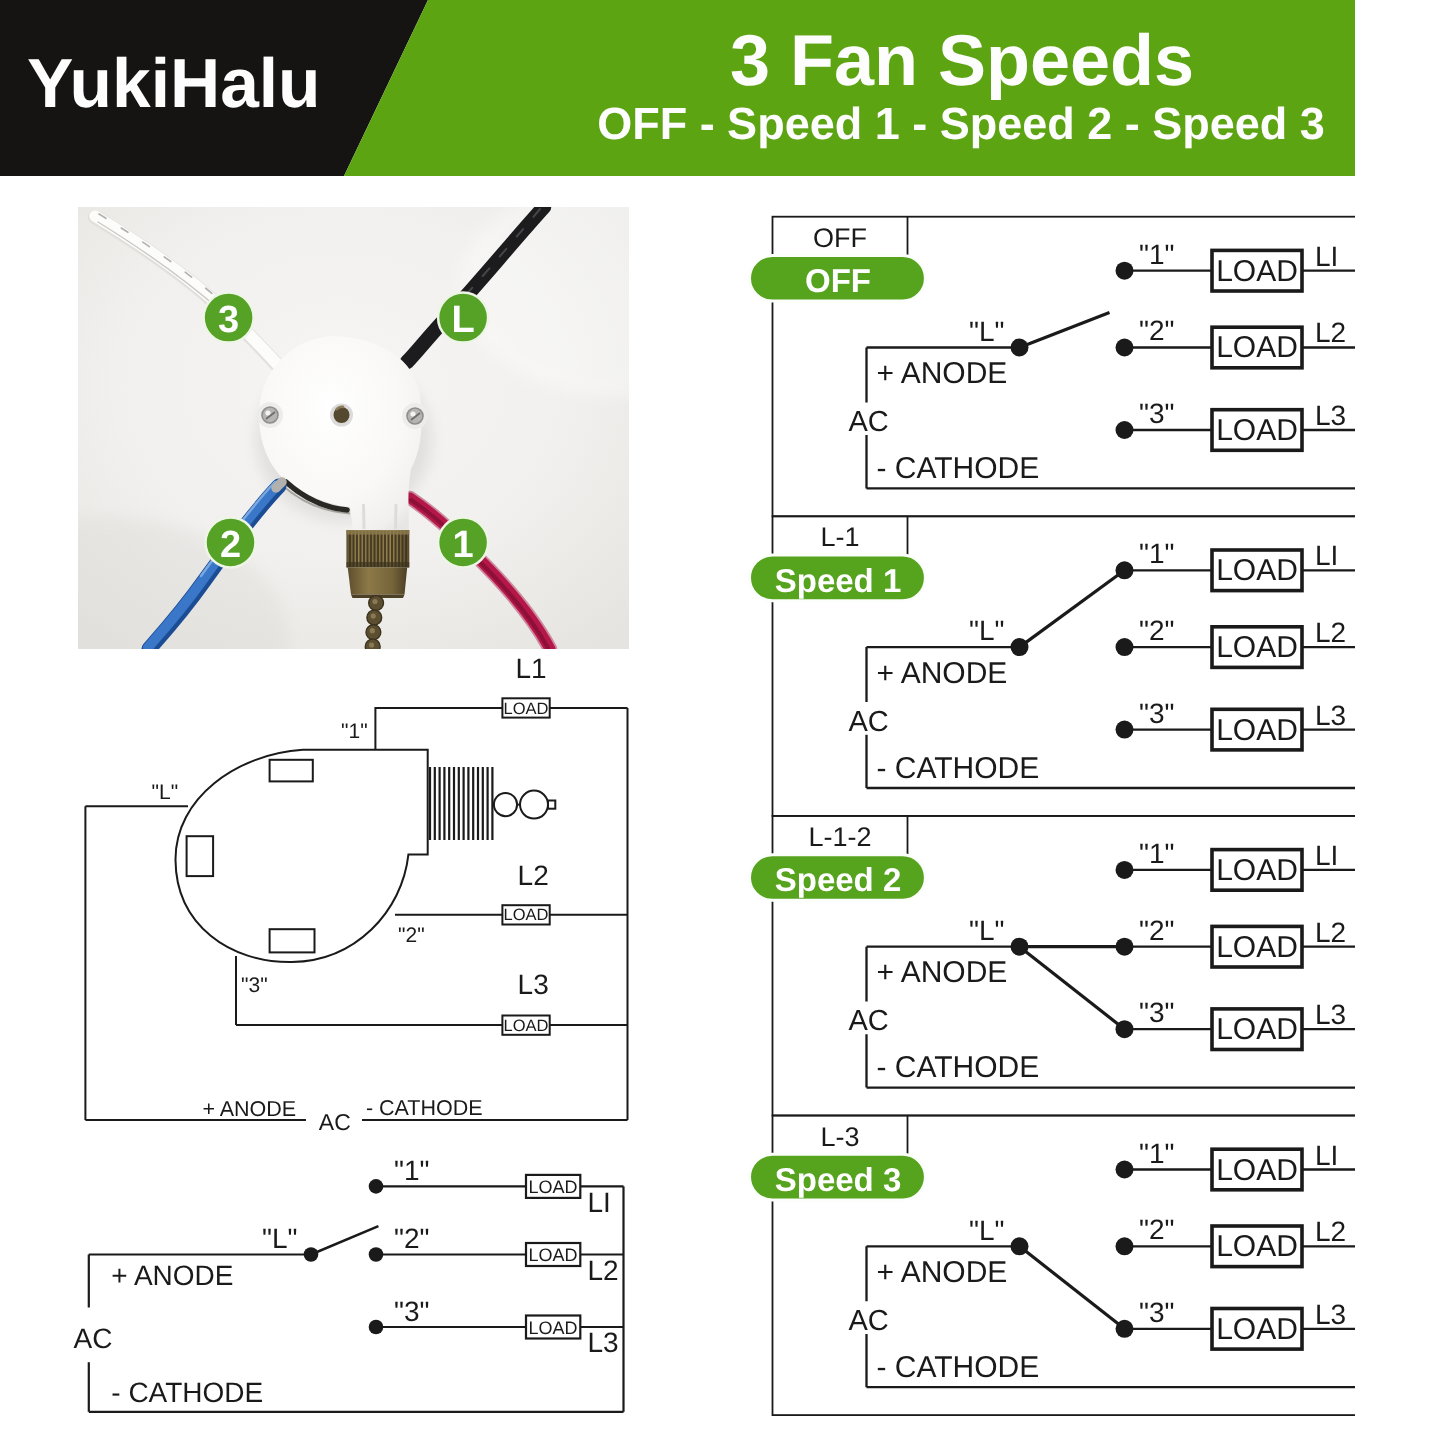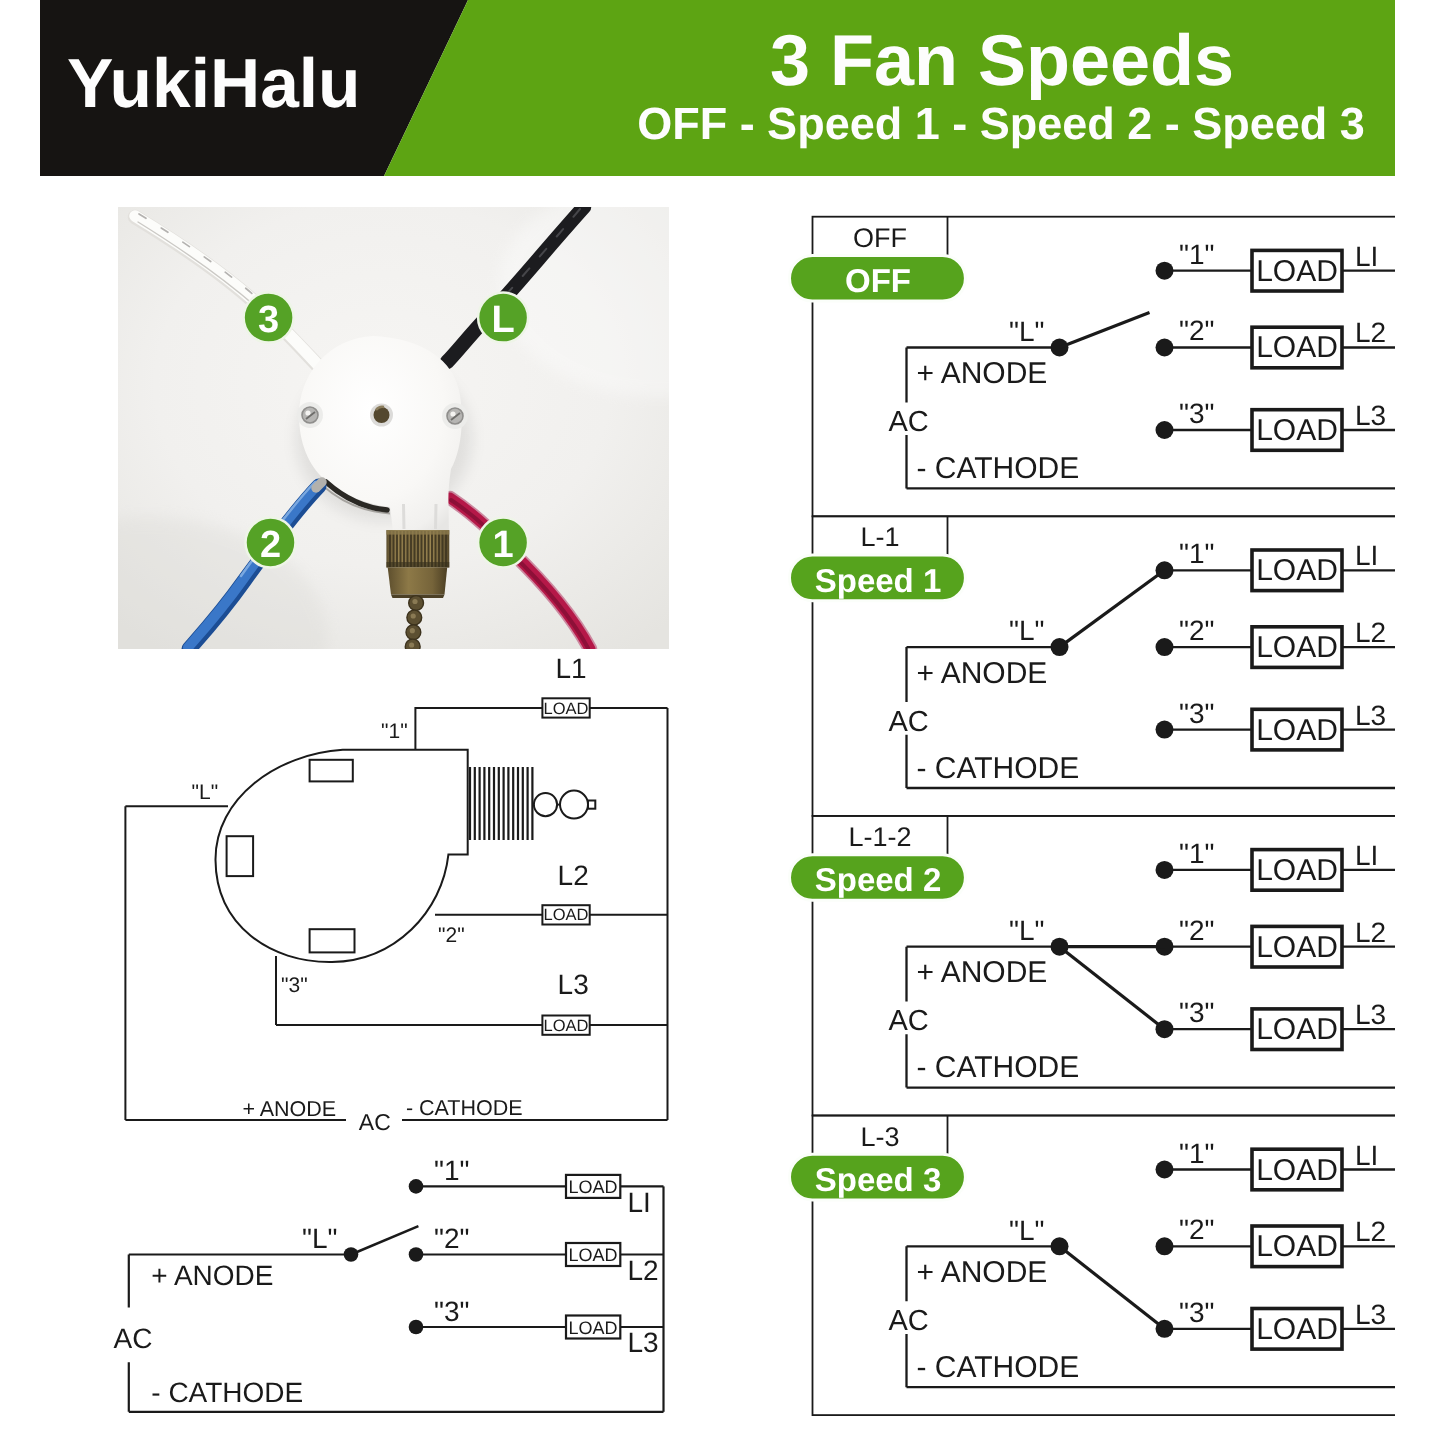--- a/index.html
+++ b/index.html
@@ -1,16 +1,16 @@
 <!DOCTYPE html>
 <html><head>
 <meta charset="utf-8">
 <style>
   html,body{margin:0;padding:0;background:#ffffff;}
-  #page{position:relative;width:1355px;height:1445px;background:#ffffff;overflow:hidden;padding-left:40px;}
+  #page{position:relative;width:1355px;height:1445px;background:#ffffff;overflow:hidden;}
   svg text{font-family:"Liberation Sans",sans-serif;text-rendering:geometricPrecision;}
 </style>
 </head>
 <body>
 <div id="page">
 <svg width="1445" height="1445" viewBox="0 0 1445 1445">
 
   <polygon points="0,0 428,0 344,176 0,176" fill="#161412"></polygon>
   <polygon points="428,0 1445,0 1445,176 344,176" fill="#5da413"></polygon>
   <text x="27" y="107" font-size="69.5" font-weight="bold" fill="#fdfdfd" letter-spacing="0">YukiHalu</text>

